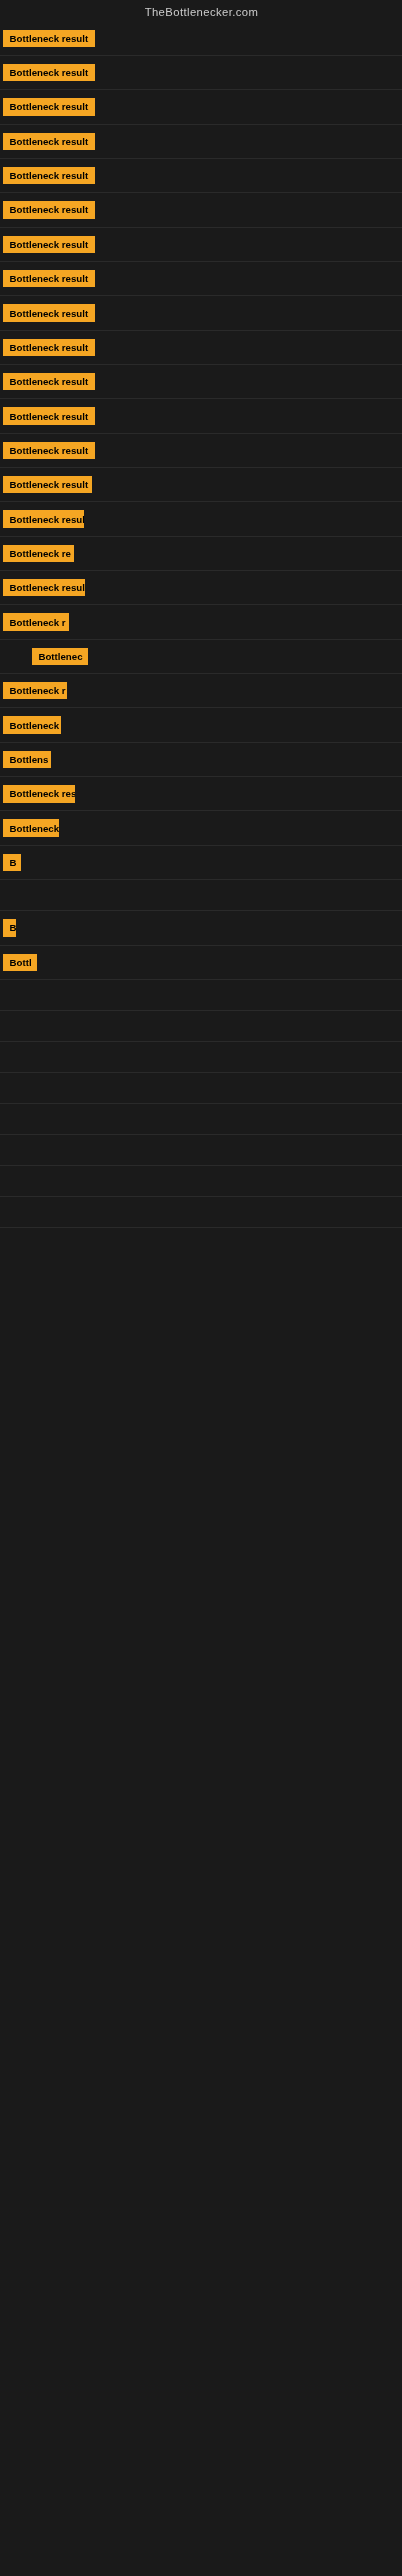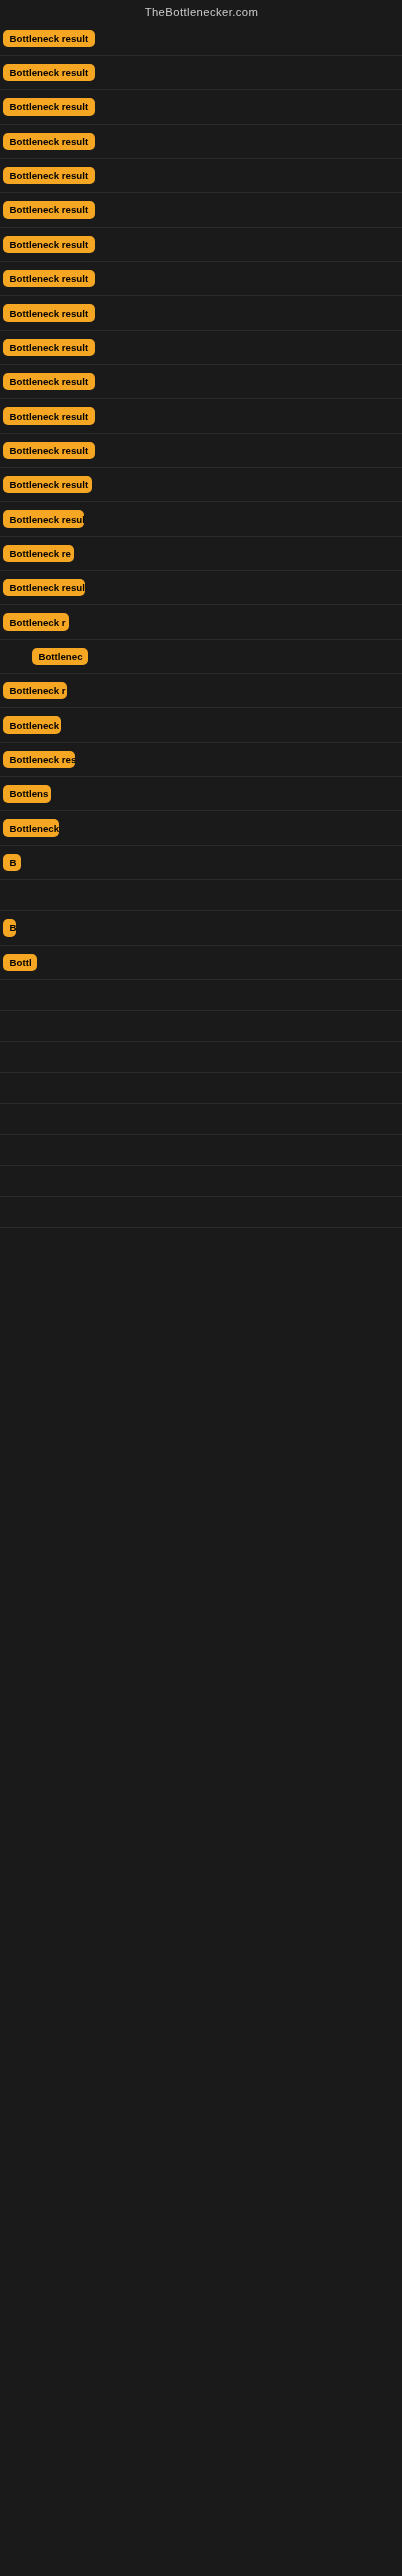--- a/index.html
+++ b/index.html
@@ -24,21 +24,21 @@
       letter-spacing: 0.4px;
     }
 
     .bottleneck-badge {
       display: inline-block;
       background-color: #f5a623;
       color: #000;
       font-size: 9.7px;
       font-weight: bold;
       padding: 3.2px 6.4px;
-      border-radius: 5px;
+      border-radius: 0;
       margin: 4.8px 0 4.8px 3.2px;
       white-space: nowrap;
       overflow: hidden;
     }
 
     .section {
       padding: 3.2px 0;
       border-bottom: 0.8px solid #2a2a2a;
       min-height: 31px;
       display: flex;
@@ -108,24 +108,24 @@
     <div class="section">
       <span class="bottleneck-badge" style="max-width: 56px; margin-left: 32px;">Bottlenec</span>
     </div>
     <div class="section">
       <span class="bottleneck-badge" style="max-width: 64px;">Bottleneck r</span>
     </div>
     <div class="section">
       <span class="bottleneck-badge" style="max-width: 58px;">Bottleneck</span>
     </div>
     <div class="section">
-      <span class="bottleneck-badge" style="max-width: 72px;">Bottleneck res</span>
+      <span class="bottleneck-badge" style="max-width: 48px;">Bottlens</span>
     </div>
     <div class="section">
-      <span class="bottleneck-badge" style="max-width: 48px;">Bottlens</span>
+      <span class="bottleneck-badge" style="max-width: 72px;">Bottleneck res</span>
     </div>
     <div class="section">
       <span class="bottleneck-badge" style="max-width: 56px;">Bottleneck</span>
     </div>
     <div class="section">
       <span class="bottleneck-badge" style="max-width: 17.7px;">B</span>
     </div>
     <div class="section"></div>
     <div class="section">
       <span class="bottleneck-badge" style="max-width: 13px;">B</span>

